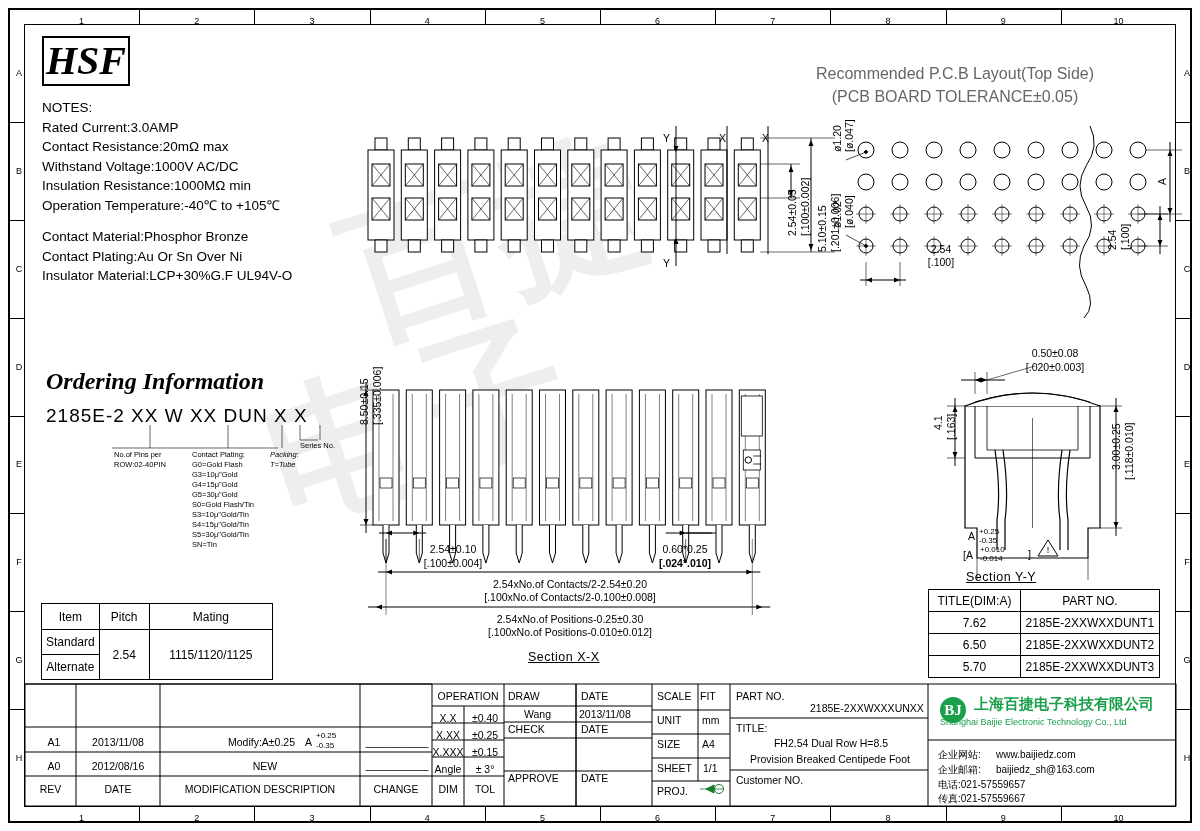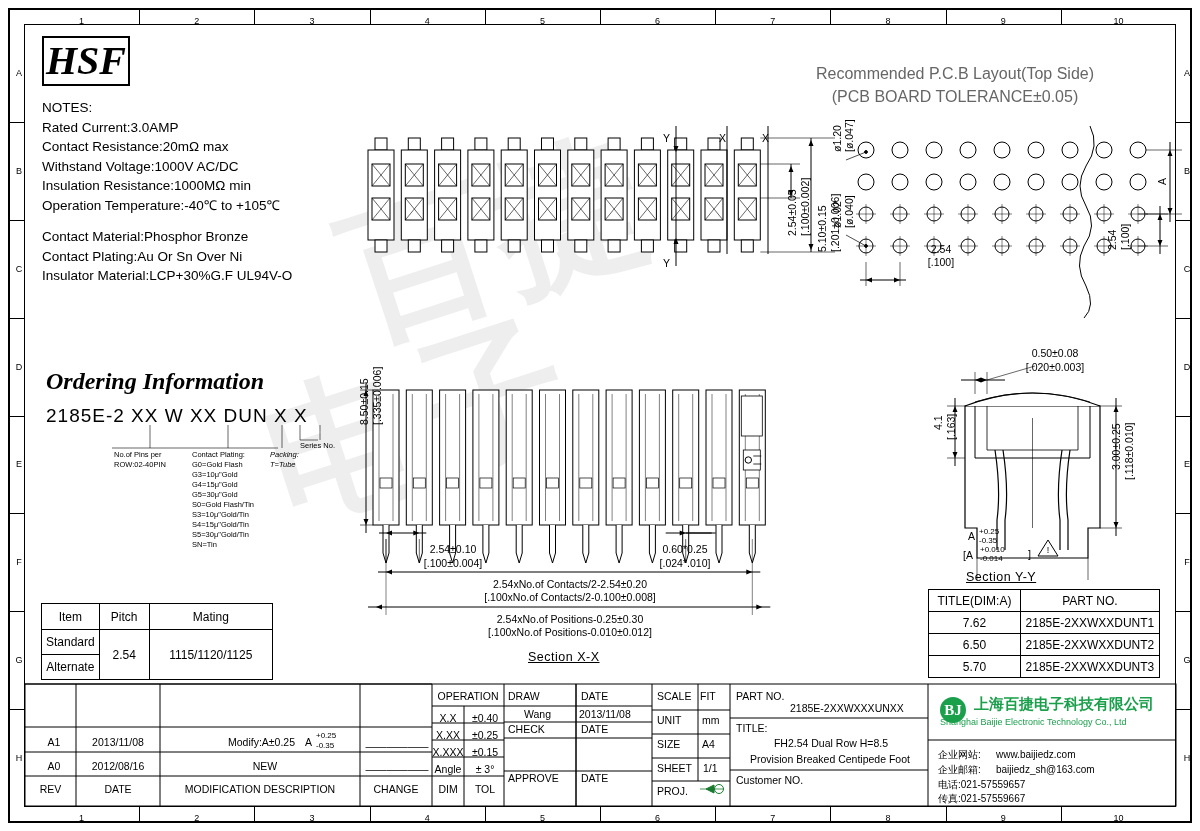--- a/index.html
+++ b/index.html
@@ -609,21 +609,21 @@
     </tr>
   </tbody>
     </table>
 
   <div class="dim" style="left:358px; top:425px; transform:rotate(-90deg); transform-origin:0 0; width:120px; text-align:left;">8.50±0.15</div>
   <div class="dim" style="left:371px; top:425px; transform:rotate(-90deg); transform-origin:0 0; width:120px; text-align:left;">[.335±0.006]</div>
 
   <div class="dim" style="left:398px; top:543px; width:110px;">2.54±0.10</div>
   <div class="dim" style="left:398px; top:557px; width:110px;">[.100±0.004]</div>
   <div class="dim" style="left:630px; top:543px; width:110px;">0.60*0.25</div>
-  <div class="dim" style="left:630px; top:557px; width:110px;">[.024*.010]</div>
+  <div class="dim" style="left:630px; top:557px; width:110px;font-weight:bold;">[.024*.010]</div>
 
   <div class="dim" style="left:400px; top:578px; width:340px;">2.54xNo.of Contacts/2-2.54±0.20</div>
   <div class="dim" style="left:400px; top:591px; width:340px;">[.100xNo.of Contacts/2-0.100±0.008]</div>
   <div class="dim" style="left:400px; top:613px; width:340px;">2.54xNo.of Positions-0.25±0.30</div>
   <div class="dim" style="left:400px; top:626px; width:340px;">[.100xNo.of Positions-0.010±0.012]</div>
 
   <div class="sec-label" style="left:528px; top:650px;">Section X-X</div>
   <div class="sec-label" style="left:966px; top:570px;">Section Y-Y</div>
 
   <div class="dim" style="left:1005px; top:347px; width:100px;">0.50±0.08</div>
@@ -733,21 +733,21 @@
   <div class="tbtxt" style="left:700px; top:690px;">FIT</div>
   <div class="tbtxt" style="left:657px; top:714px;">UNIT</div>
   <div class="tbtxt" style="left:702px; top:714px;">mm</div>
   <div class="tbtxt" style="left:657px; top:738px;">SIZE</div>
   <div class="tbtxt" style="left:702px; top:738px;">A4</div>
   <div class="tbtxt" style="left:657px; top:762px;">SHEET</div>
   <div class="tbtxt" style="left:703px; top:762px;">1/1</div>
   <div class="tbtxt" style="left:657px; top:785px;">PROJ.</div>
 
   <div class="tbtxt" style="left:736px; top:690px;">PART NO.</div>
-  <div class="tbtxt" style="left:790px; top:702px;text-align:center;">2185E-2XXWXXXUNXX</div>
+  <div class="tbtxt" style="left:810px; top:702px;text-align:center;">2185E-2XXWXXXUNXX</div>
   <div class="tbtxt" style="left:736px; top:722px;">TITLE:</div>
   <div class="tbtxt" style="left:736px; top:737px; width:190px; text-align:center;">FH2.54 Dual Row H=8.5</div>
   <div class="tbtxt" style="left:730px; top:753px; width:200px; text-align:center;">Provision Breaked Centipede Foot</div>
   <div class="tbtxt" style="left:736px; top:774px;">Customer NO.</div>
 
   <div class="logo-circle" style="left:940px; top:697px;">BJ</div>
   <div class="tbtxt company-cn" style="left:974px; top:697px; font-size:15px; color:#1a9f4b; font-weight:bold;">上海百捷电子科技有限公司</div>
   <div class="tbtxt" style="left:940px; top:716px; font-size:9px; color:#1a9f4b;">Shanghai Baijie Electronic Technology Co., Ltd</div>
   <div class="tbtxt" style="left:938px; top:748px; font-size:10px;">企业网站:</div>
   <div class="tbtxt" style="left:996px; top:748px; font-size:10px;">www.baijiedz.com</div>

